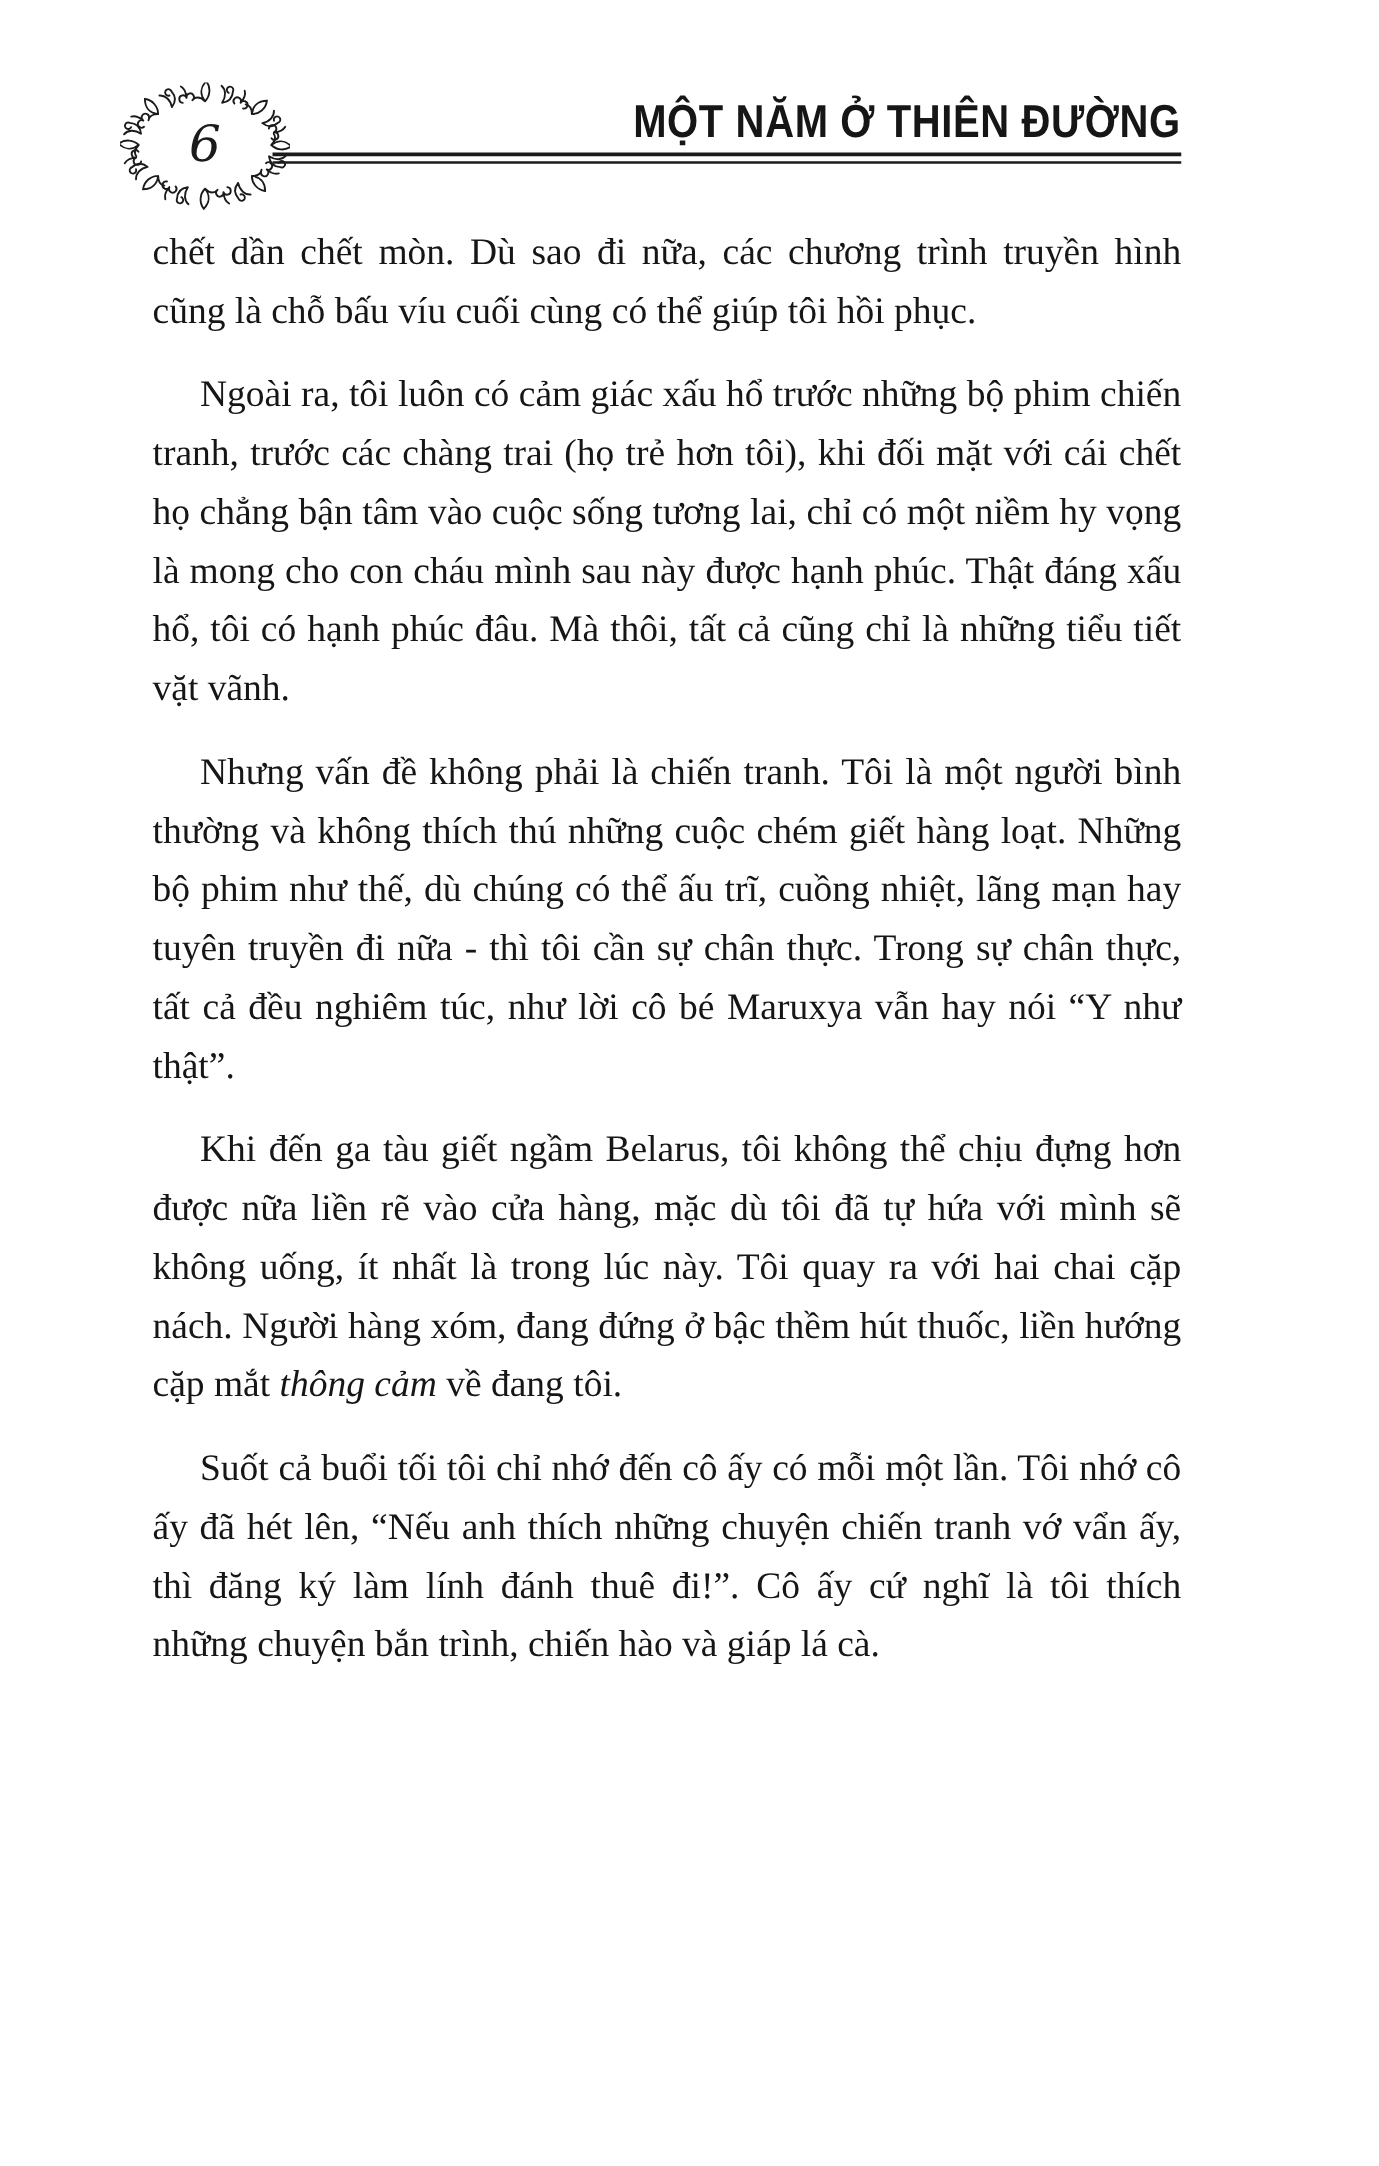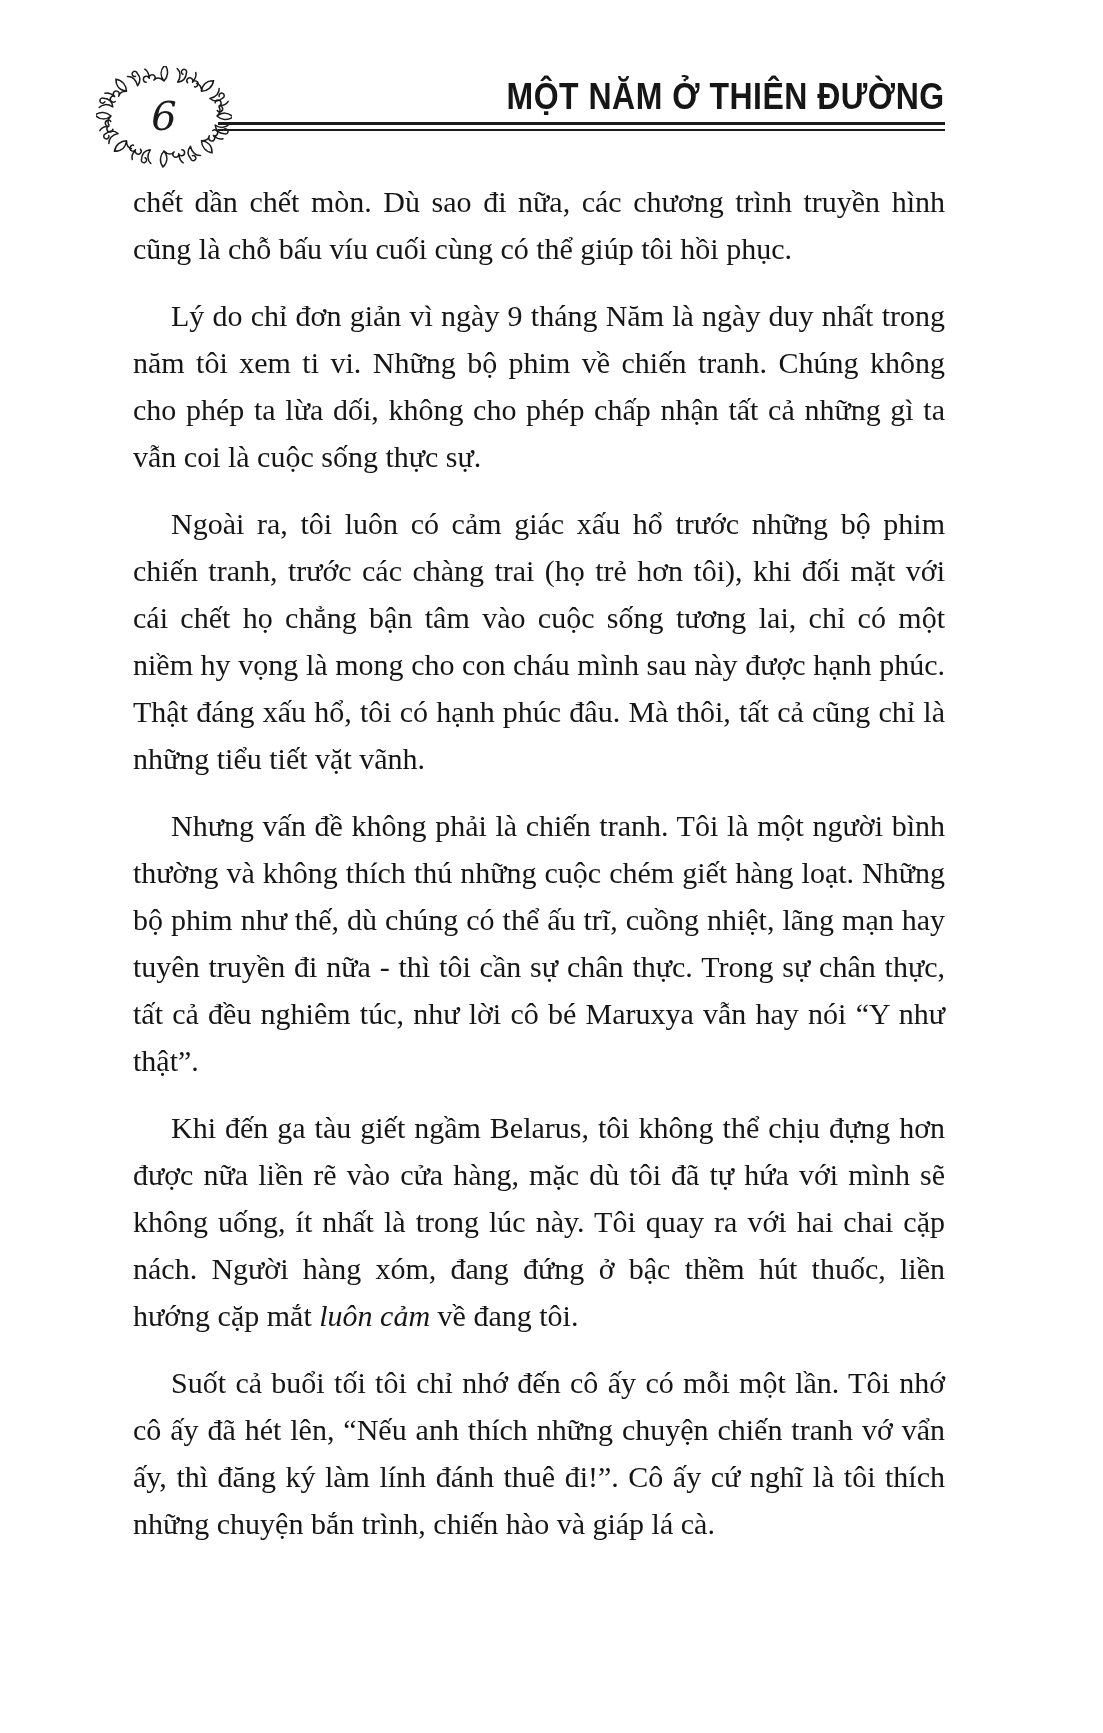--- a/index.html
+++ b/index.html
@@ -79,21 +79,21 @@
     left: 122px;
     top: 178px;
     width: 823px;
     font-family: "Liberation Serif", serif;
     font-size: 30px;
     line-height: 47px;
     text-align: justify;
     color: #161616;
   }
   .body-text p {
-    margin: 0 0 20px 11px;
+    margin: 0 0 20px 0;
     padding: 0;
   }
   .body-text p.indent {
     text-indent: 38px;
   }
   .body-text .italic {
     font-style: italic;
   }
 </style>
 </head>
@@ -132,20 +132,19 @@
           </g>
         </svg>
       <div class="pagenum">6</div>
     </div>
     <div class="running-title">MỘT NĂM Ở THIÊN ĐƯỜNG</div>
     <div class="double-rule"></div>
   </header>
 
   <main class="body-text" id="paragraphs">
       <p class=""><span>chết dần chết mòn. Dù sao đi nữa, các chương trình truyền hình cũng là chỗ bấu víu cuối cùng có thể giúp tôi hồi phục.</span></p>
-      <p class="indent"><span>Lý do chỉ đơn giản vì ngày 9 tháng Năm là ngày duy nhất trong năm tôi xem ti vi. Những bộ phim về chiến tranh. Chúng không cho phép ta lừa dối, không cho phép chấp nhận tất cả những gì ta vẫn coi là cuộc sống thực sự.</span></p>
       <p class="indent"><span>Ngoài ra, tôi luôn có cảm giác xấu hổ trước những bộ phim chiến tranh, trước các chàng trai (họ trẻ hơn tôi), khi đối mặt với cái chết họ chẳng bận tâm vào cuộc sống tương lai, chỉ có một niềm hy vọng là mong cho con cháu mình sau này được hạnh phúc. Thật đáng xấu hổ, tôi có hạnh phúc đâu. Mà thôi, tất cả cũng chỉ là những tiểu tiết vặt vãnh.</span></p>
       <p class="indent"><span>Nhưng vấn đề không phải là chiến tranh. Tôi là một người bình thường và không thích thú những cuộc chém giết hàng loạt. Những bộ phim như thế, dù chúng có thể ấu trĩ, cuồng nhiệt, lãng mạn hay tuyên truyền đi nữa - thì tôi cần sự chân thực. Trong sự chân thực, tất cả đều nghiêm túc, như lời cô bé Maruxya vẫn hay nói “Y như thật”.</span></p>
-      <p class="indent"><span>Khi đến ga tàu giết ngầm Belarus, tôi không thể chịu đựng hơn được nữa liền rẽ vào cửa hàng, mặc dù tôi đã tự hứa với mình sẽ không uống, ít nhất là trong lúc này. Tôi quay ra với hai chai cặp nách. Người hàng xóm, đang đứng ở bậc thềm hút thuốc, liền hướng cặp mắt </span><span class="italic">luôn cảm</span><span> về đang tôi.</span></p>
+      <p class="indent"><span>Khi đến ga tàu giết ngầm Belarus, tôi không thể chịu đựng hơn được nữa liền rẽ vào cửa hàng, mặc dù tôi đã tự hứa với mình sẽ không uống, ít nhất là trong lúc này. Tôi quay ra với hai chai cặp nách. Người hàng xóm, đang đứng ở bậc thềm hút thuốc, liền hướng cặp mắt </span><span class="italic">thông cảm</span><span> về đang tôi.</span></p>
       <p class="indent"><span>Suốt cả buổi tối tôi chỉ nhớ đến cô ấy có mỗi một lần. Tôi nhớ cô ấy đã hét lên, “Nếu anh thích những chuyện chiến tranh vớ vẩn ấy, thì đăng ký làm lính đánh thuê đi!”. Cô ấy cứ nghĩ là tôi thích những chuyện bắn trình, chiến hào và giáp lá cà.</span></p>
     </main>
 
 </div>
 
 </body></html>

